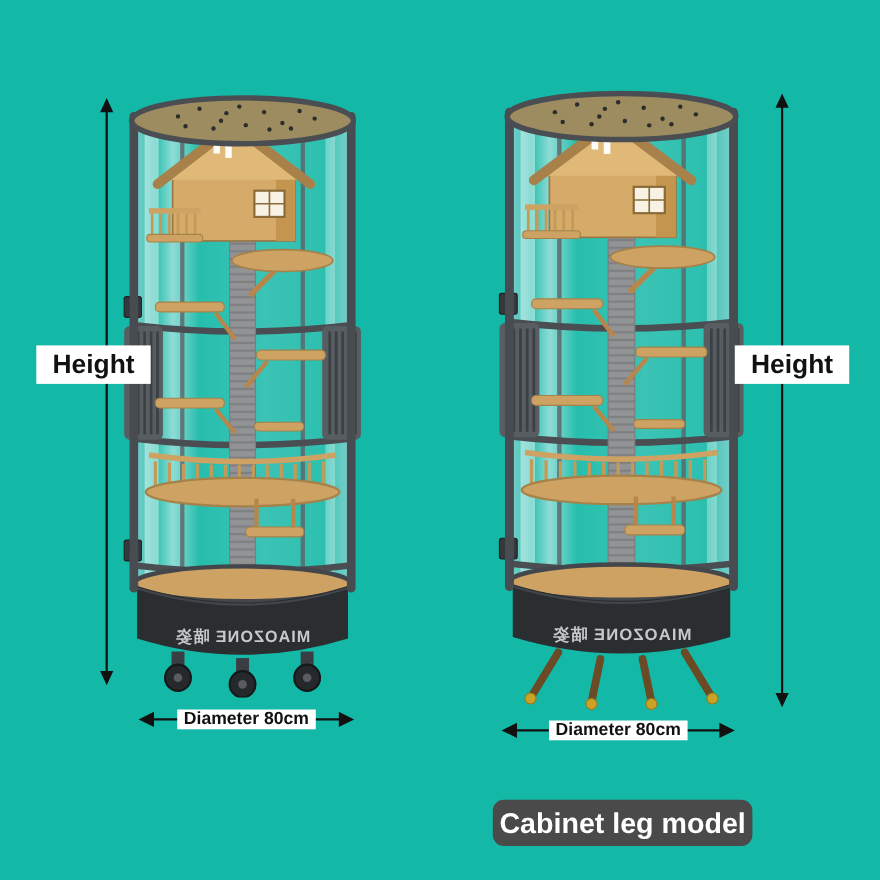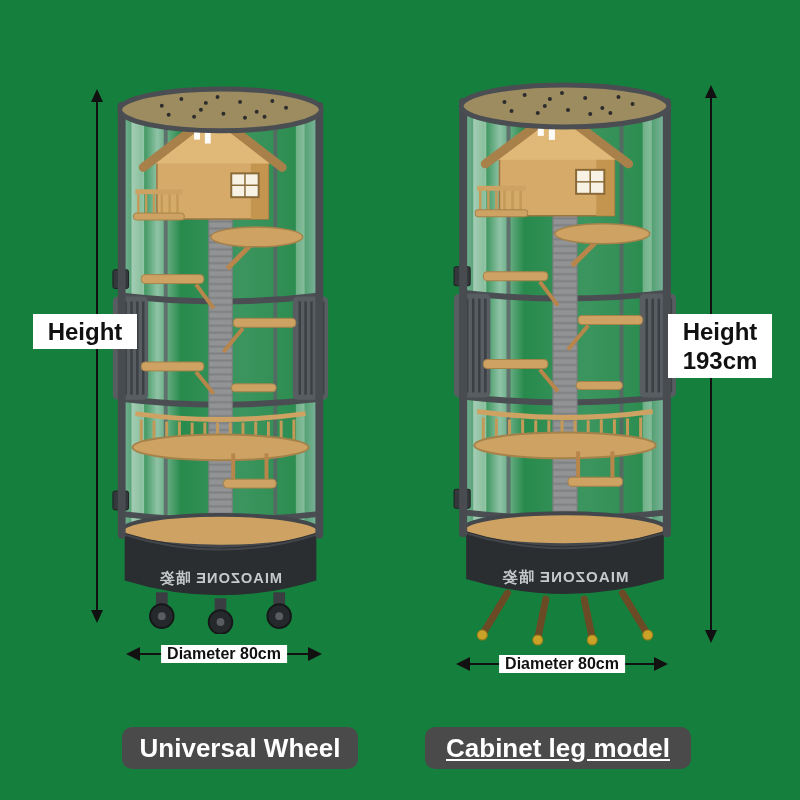--- a/index.html
+++ b/index.html
@@ -1,37 +1,37 @@
 <!DOCTYPE html>
 <html><head>
 <meta charset="utf-8">
 <style>
   html,body{margin:0;padding:0;background:#fff;}
-  .canvas{position:relative;width:800px;height:800px;background:#15803d;overflow:hidden;
+  .canvas{position:relative;width:800px;height:800px;background:#14b8a6;overflow:hidden;
           font-family:"Liberation Sans","DejaVu Sans",sans-serif;color:#111;}
   .tower{position:absolute;}
   .tower-left{left:108px;top:86px;}
   .tower-right{left:449px;top:82px;}
   .v-arrow{position:absolute;}
   .va-left{left:86px;top:88px;}
   .va-right{left:700px;top:84px;}
   .dim-text{position:absolute;width:104px;text-align:center;background:#ffffff;
             font-size:24px;font-weight:600;line-height:29px;padding:3px 0;}
   .dim-left{left:33px;top:314px;}
   .dim-right{left:668px;top:314px;}
   .diam{position:absolute;height:26px;}
   .diam-left{left:124px;top:641px;width:200px;}
   .diam-right{left:454px;top:651px;width:216px;}
   .diam svg{position:absolute;left:0;top:0;}
   .diam-label{position:absolute;left:50%;top:50%;transform:translate(-50%,-50%);
               background:#ffffff;padding:0 6px;font-size:16px;font-weight:600;white-space:nowrap;}
   .badge{position:absolute;height:42px;border-radius:10px;background:#4a4a4a;color:#ffffff;
          font-size:26px;font-weight:700;display:flex;align-items:center;justify-content:center;}
   .badge-left{left:122px;top:727px;width:236px;}
-  .badge-right{left:425px;top:727px;width:266px;text-decoration:underline;}
+  .badge-right{left:448px;top:727px;width:236px;}
   .brand{font-family:"Liberation Sans","DejaVu Sans",sans-serif;font-size:15px;font-weight:bold;
          fill:#c6c9cc;letter-spacing:1px;}
 </style>
 </head>
 <body>
 
 <div class="canvas">
 
   <svg width="0" height="0" style="position:absolute" aria-hidden="true">
     <defs>
@@ -218,37 +218,35 @@
     <div>Height</div>
   </div>
 
   <svg class="v-arrow va-right" width="22" height="560" viewBox="0 0 22 560">
     <polygon points="11,1 5,14 17,14" fill="#111"></polygon>
     <line x1="11" y1="12" x2="11" y2="548" stroke="#111" stroke-width="2"></line>
     <polygon points="11,559 5,546 17,546" fill="#111"></polygon>
   </svg>
   <div class="dim-text dim-right">
     <div>Height</div>
-    <div>193cm</div>
   </div>
 
   <div class="diam diam-left">
     <svg width="200" height="26" viewBox="0 0 200 26">
       <polygon points="2,13 16,6 16,20" fill="#111"></polygon>
       <line x1="12" y1="13" x2="188" y2="13" stroke="#111" stroke-width="2"></line>
       <polygon points="198,13 184,6 184,20" fill="#111"></polygon>
     </svg>
     <span class="diam-label">Diameter 80cm</span>
   </div>
 
   <div class="diam diam-right">
     <svg width="216" height="26" viewBox="0 0 216 26">
       <polygon points="2,13 16,6 16,20" fill="#111"></polygon>
       <line x1="12" y1="13" x2="204" y2="13" stroke="#111" stroke-width="2"></line>
       <polygon points="214,13 200,6 200,20" fill="#111"></polygon>
     </svg>
     <span class="diam-label">Diameter 80cm</span>
   </div>
 
-  <div class="badge badge-left">Universal Wheel</div>
   <div class="badge badge-right">Cabinet leg model</div>
 
 </div>
 
 </body></html>

